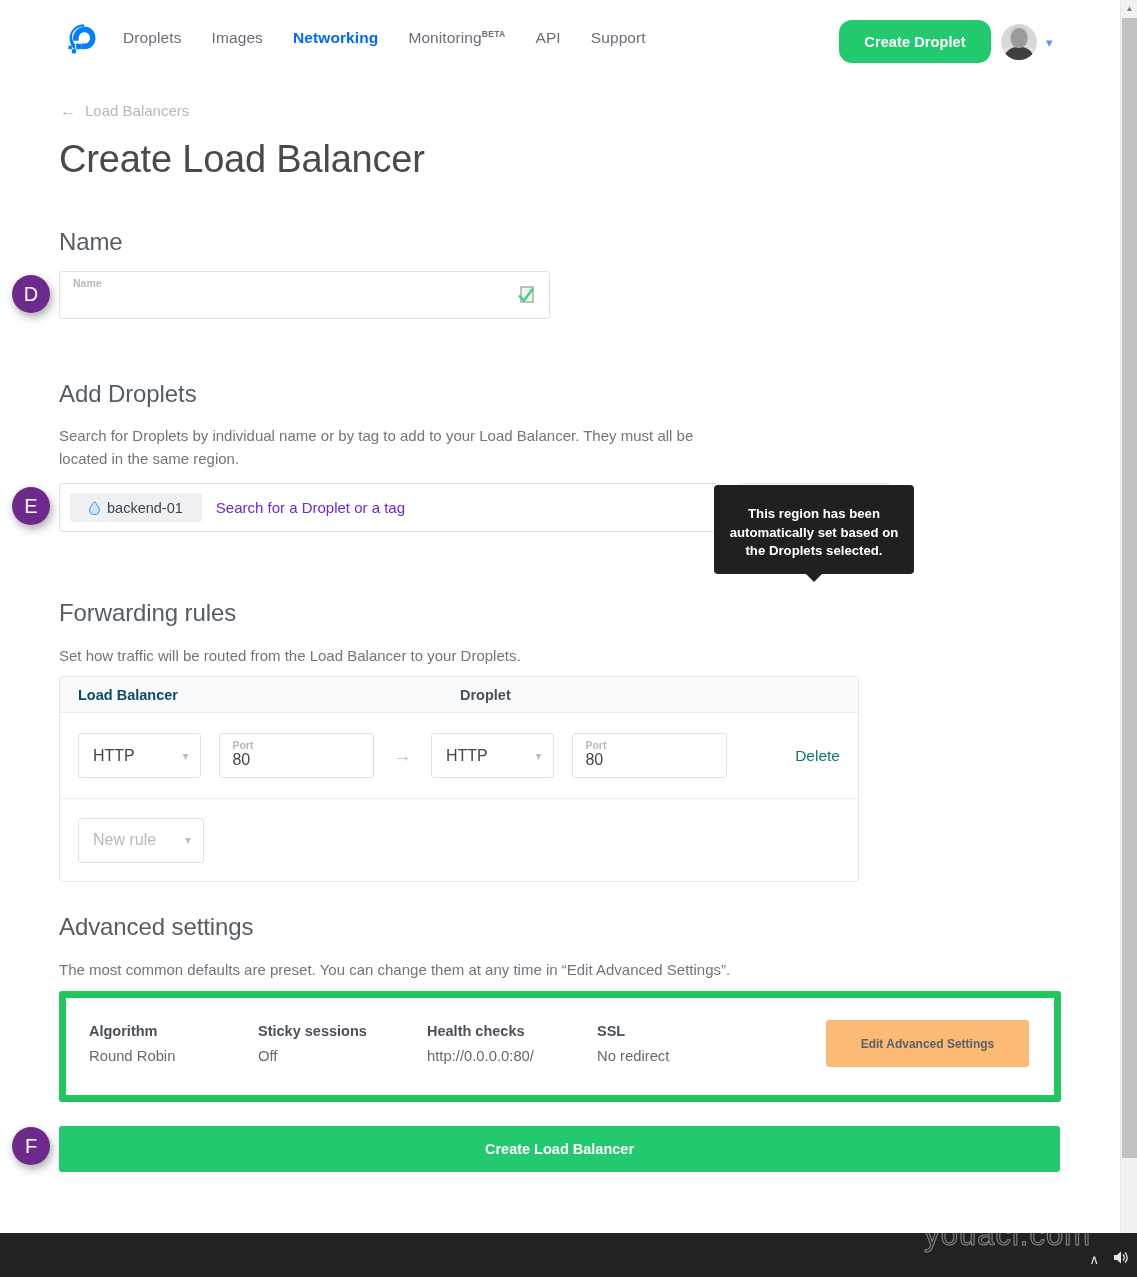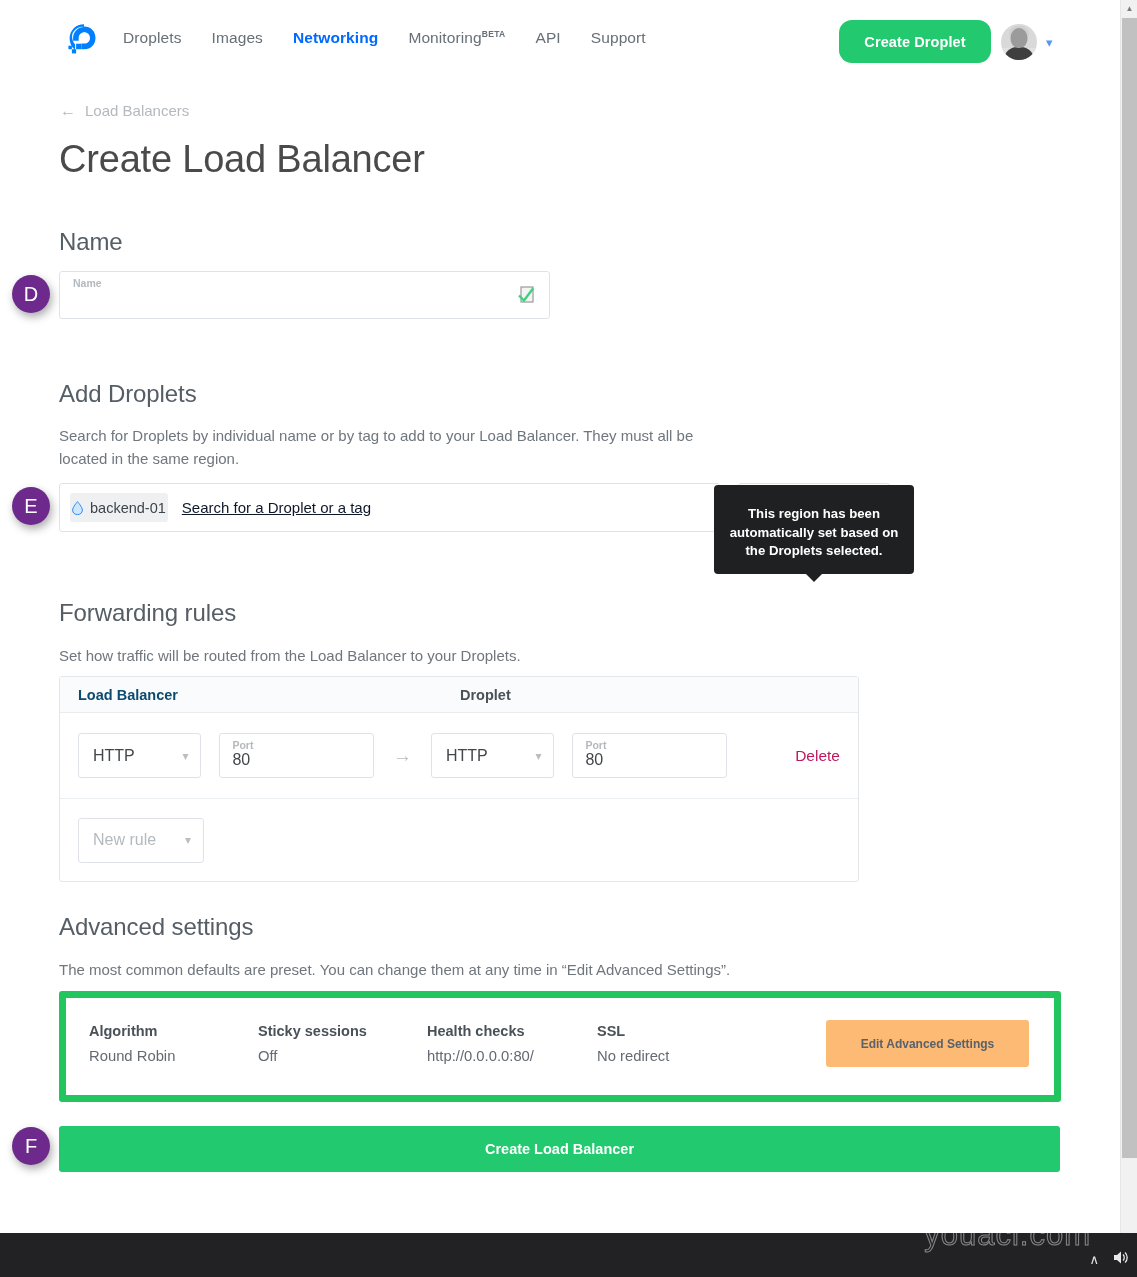--- a/index.html
+++ b/index.html
@@ -79,25 +79,25 @@
 
   
   #sec-droplets { position:absolute; left:59px; top:298px; }
   #droplets-desc { position:absolute; left:59px; top:342px; width:640px; }
   .droplet-search {
     position:absolute; left:59px; top:401px; width:661px; height:49px;
     border:1px solid #dfe3e8; border-radius:3px; background:#fff; display:flex; align-items:center;
   }
   .chip {
     margin-left:10px; height:29px; background:#eef0f2; border-radius:3px;
-    display:flex; align-items:center; gap:7px; padding:0 2px;
+    display:flex; align-items:center; gap:7px; padding:0 19px;
     font-size:14.5px; color:#3d444b;
   }
   .chip .drop-icon { width:11px; height:14px; }
-  .search-ph { margin-left:14px; font-size:15px; color:#0f172a;text-decoration:underline; }
+  .search-ph { margin-left:14px; font-size:15px; color:#6d28d9; }
 
   .region-select {
     position:absolute; left:738px; top:401px; width:152px; height:49px;
     border:1px solid #dfe3e8; border-radius:3px; background:#fff;
     display:flex; align-items:center; cursor:pointer;
   }
   .region-label { margin-left:14px; font-size:15.5px; color:#43474c; flex:1; }
   .region-chev { color:#b9bec3; font-size:13px; margin-right:6px; }
   .region-check { color:#2ecc71; font-size:15px; margin-right:12px; font-weight:700; }
 
@@ -134,21 +134,21 @@
   .sel .txt { margin-left:14px; flex:1; font-size:16px; color:#43474c; }
   .sel .txt.ph { color:#b4b9be; }
   .sel .cv { margin-right:12px; color:#b9bec3; font-size:12px; }
   .portbox {
     width:158px; height:45px; border:1px solid #dfe3e8; border-radius:3px; background:#fff;
     position:relative; margin-left:18px;
   }
   .portbox .pl { position:absolute; left:12px; top:5px; font-size:10.5px; color:#b4b9be; font-weight:600; }
   .portbox .pv { position:absolute; left:12px; top:17px; font-size:16px; color:#43474c; }
   .fwd-arrow { width:58px; text-align:center; color:#b9bec3; font-size:19px; }
-  .delete-link { margin-left:68px; color:#be185d; font-size:15.5px; cursor:pointer; }
+  .delete-link { margin-left:68px; color:#0f766e; font-size:15.5px; cursor:pointer; }
 
   
   #sec-adv { position:absolute; left:59px; top:831px; }
   #adv-desc { position:absolute; left:59px; top:876px; }
   .adv-card {
     position:absolute; left:59px; top:909px; width:1002px; height:111px;
     border:7px solid #22c55e; border-radius:3px; background:#fff;
   }
   .adv-item { position:absolute; top:25px; }
   .adv-k { font-size:14.5px; font-weight:700; color:#4a5158; }

